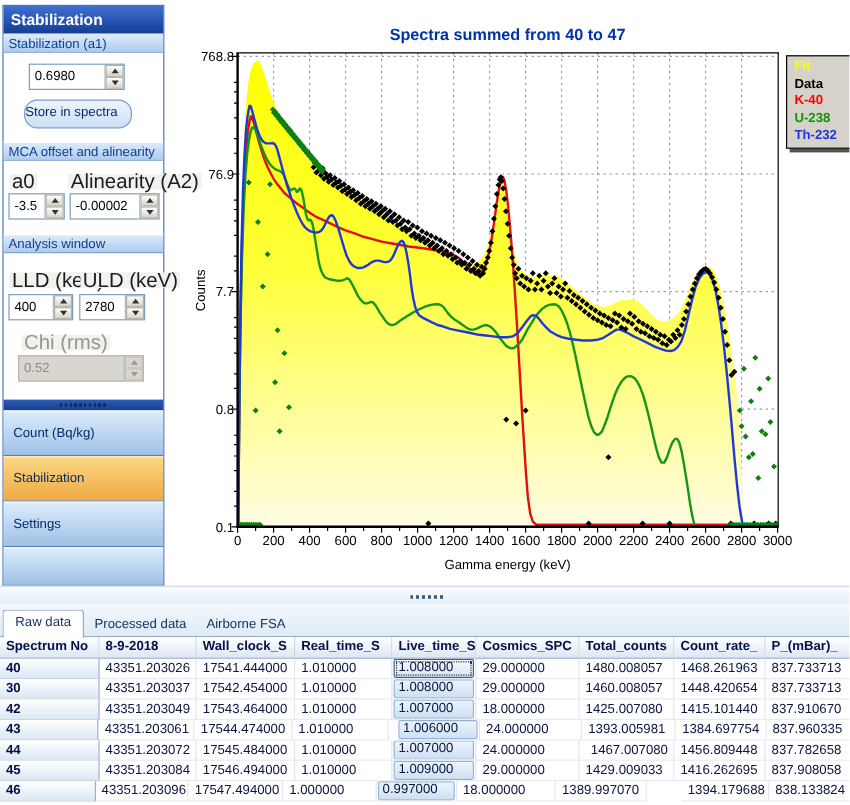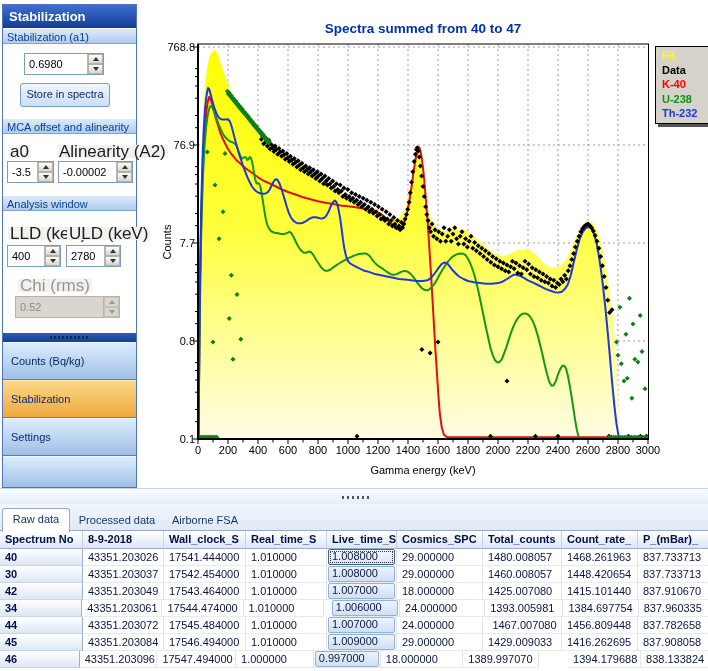--- a/index.html
+++ b/index.html
@@ -28,21 +28,21 @@
   .tu{width:0;height:0;border-left:3px solid transparent;border-right:3px solid transparent;
       border-bottom:4px solid #333}
   .td-a{width:0;height:0;border-left:3px solid transparent;border-right:3px solid transparent;
       border-top:4px solid #333}
   .spin.disabled{background:#d9d6cf;border-color:#b8b4aa}
   .spin.disabled .spin-val{color:#8f8b85}
   .spin.disabled .spin-b{background:#d9d6cf;border-color:#c5c1b8}
   .spin.disabled .tu{border-bottom-color:#9a978e}
   .spin.disabled .td-a{border-top-color:#9a978e}
   .btn{position:absolute;background:linear-gradient(#eef6fe,#cadef4);border:1px solid #7a9cc8;
-       border-radius:3px;font-size:11px;color:#0a2a6a;text-align:center}
+       border-radius:11px;font-size:11px;color:#0a2a6a;}
   .grip-bar{position:absolute;left:0;width:133px;height:9px;
             background:linear-gradient(#2d5cb4,#16418f);display:flex;align-items:center;justify-content:center}
   .grip-dots{width:40px;height:3px;
              background:repeating-linear-gradient(90deg,#0a2a60 0 2px,transparent 2px 4px)}
   #left-nav{position:absolute;left:0;top:337px;width:133px;height:145px;display:flex;flex-direction:column}
   .navbtn{height:38px;box-sizing:border-box;background:linear-gradient(#dcecfc,#9fc0e6);
           border-bottom:1px solid #5a7fb5;border-top:1px solid #eef6ff;
           font-size:11px;color:#0a2a6a;display:flex;align-items:center;padding-left:8px}
   .navbtn.active{background:linear-gradient(#fbd887,#efa93f);border-top:1px solid #fde9b2}
   .navfill{flex:1;background:linear-gradient(#dcecfc,#9fc0e6);border-top:1px solid #eef6ff}
@@ -174,21 +174,21 @@
         <div class="spin-b">
             <span class="td-a"></span>
           </div>
       </div>
     </div>
 
     <div class="grip-bar" style="top:328px">
       <div class="grip-dots"></div>
     </div>
     <div id="left-nav">
-        <div class="navbtn">Counts (Bq/kg)</div>
+        <div class="navbtn">Count (Bq/kg)</div>
         <div class="navbtn active">Stabilization</div>
         <div class="navbtn">Settings</div>
         <div class="navfill"></div>
       </div>
   </div>
 
   <svg id="chart-svg" xmlns="http://www.w3.org/2000/svg" viewBox="0 0 570 492">
       <defs>
         <linearGradient id="yg" x1="0" y1="0" x2="0" y2="1">
           <stop offset="0" stop-color="#ffff02"></stop>
@@ -378,21 +378,21 @@
             <div class="tdc" style="width: 81px;">1.010000</div>
             <div class="tdc livecell" style="width: 70px;">
               <div class="livebox">1.007000</div>
             </div>
             <div class="tdc" style="width: 86px;">18.000000</div>
             <div class="tdc" style="width: 79px;">1425.007080</div>
             <div class="tdc" style="width: 76px;">1415.101440</div>
             <div class="tdc" style="width: 76px;">837.910670</div>
           </div>
           <div class="tr">
-            <div class="tdc fixed" style="width: 83px;">34</div>
+            <div class="tdc fixed" style="width: 83px;">43</div>
             <div class="tdc" style="width: 81px;">43351.203061</div>
             <div class="tdc" style="width: 82px;">17544.474000</div>
             <div class="tdc" style="width: 81px;">1.010000</div>
             <div class="tdc livecell" style="width: 70px; margin-left: 7px;">
               <div class="livebox">1.006000</div>
             </div>
             <div class="tdc" style="width: 86px;">24.000000</div>
             <div class="tdc" style="width: 79px;">1393.005981</div>
             <div class="tdc" style="width: 76px;">1384.697754</div>
             <div class="tdc" style="width: 76px;">837.960335</div>

